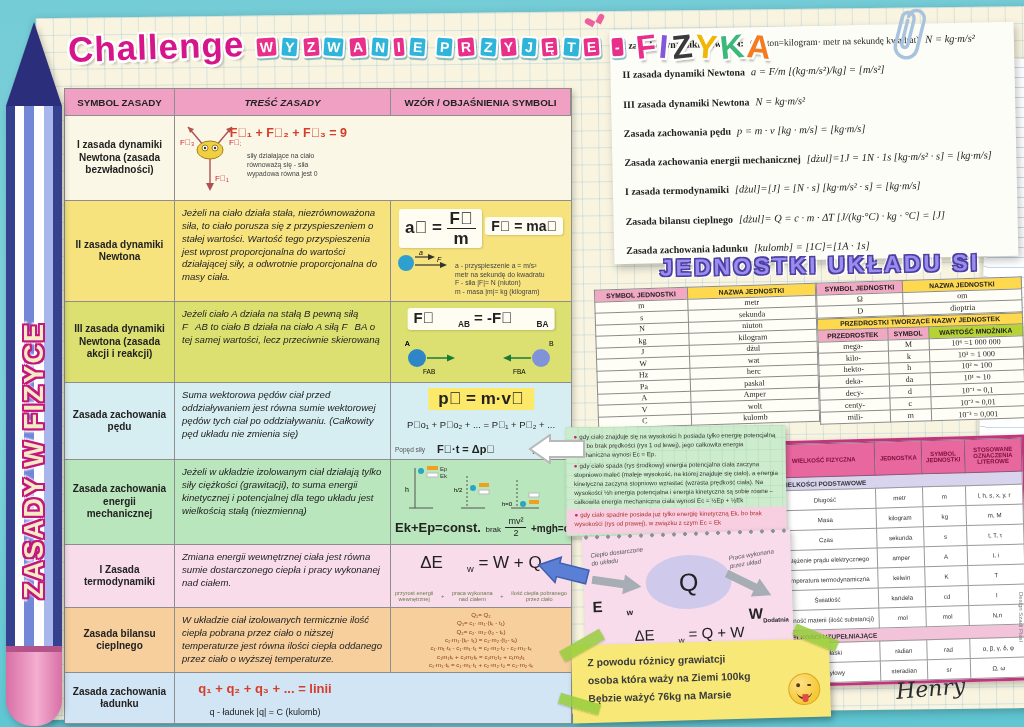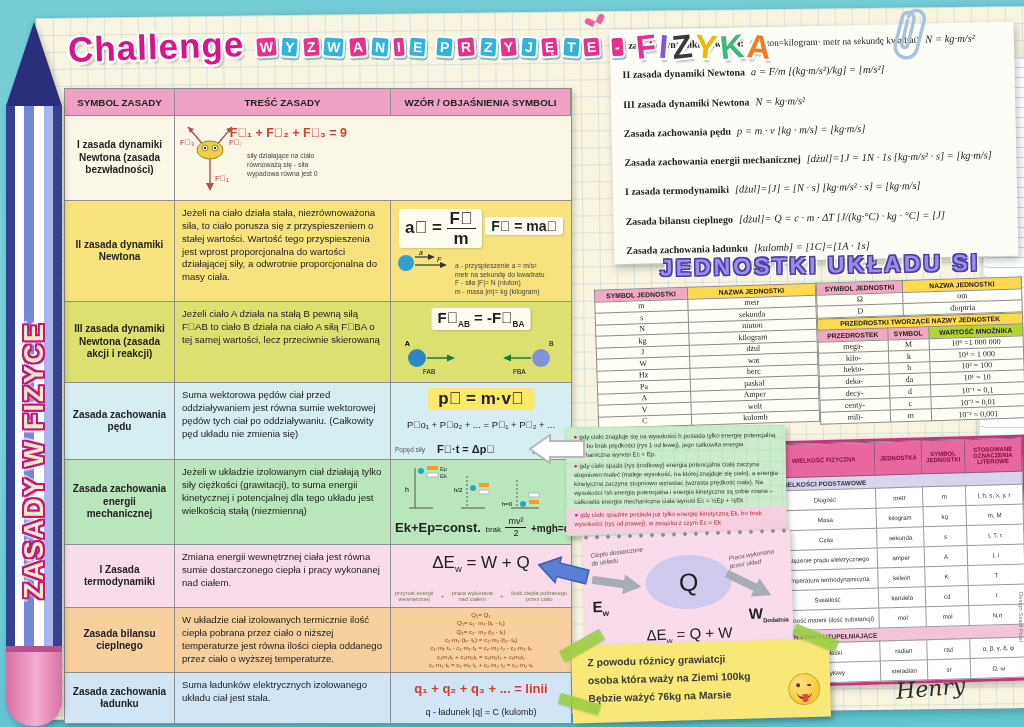--- a/index.html
+++ b/index.html
@@ -73,41 +73,41 @@
   .fizyka .lt:nth-of-type(6){color:#f47b20;}
   .heart{left:588px;top:12px;width:12px;height:11px;transform:rotate(-18deg);z-index:6;}
   .heart:before,.heart:after{content:"";position:absolute;top:0;width:6px;height:10px;border-radius:6px 6px 0 0;background:#ee5f9d;}
   .heart:before{left:0;transform:rotate(-45deg);transform-origin:100% 100%;}
   .heart:after{left:6px;transform:rotate(45deg);transform-origin:0 100%;}
   
   .main-table{left:64px;top:88px;width:506px;z-index:3;border:1px solid #8e8e8e;box-shadow:2px 3px 6px rgba(0,0,0,.2);}
   .mt-header{display:flex;height:26px;background:#f0a0c2;}
   .mt-header .hc{display:flex;align-items:center;justify-content:center;font-weight:bold;font-size:9.8px;border-right:1px solid #8e8e8e;box-sizing:border-box;}
   .mt-row{display:flex;border-top:1px solid #8e8e8e;}
-  .cw1{width:110px;} .cw2{width:216px;} .cw3{width:180px;}
+  .cw1{width:110px;} .cw2{width:216px;font-style:italic;} .cw3{width:180px;}
   .cell-name{display:flex;align-items:center;justify-content:center;text-align:center;
     font-weight:bold;font-size:10px;line-height:1.25;padding:2px 4px;box-sizing:border-box;border-right:1px solid #8e8e8e;}
   .cell-content{font-size:9.6px;line-height:1.34;padding:6px 7px;box-sizing:border-box;border-right:1px solid #8e8e8e;}
   .cell-formula{position:relative;box-sizing:border-box;overflow:hidden;}
   .r0{height:84px;background:#fbf7e6;}
   .r1{height:100px;background:#f6e37e;}
   .r2{height:80px;background:#dce070;}
   .r3{height:76px;background:#d6eef1;}
   .r4{height:84px;background:#b9e6bc;}
   .r5{height:62px;background:#f8dcea;}
   .r6{height:64px;background:#f6cf9d;}
   .r7{height:50px;background:#d2e5f4;}
   .f-red{color:#d43d2a;font-weight:bold;}
   .smallnote{font-size:6.8px;line-height:1.3;color:#444;}
   .prelike{white-space:pre-line;}
   .wbox{background:#fffdf2;border-radius:3px;padding:1px 6px;box-shadow:1px 1px 2px rgba(0,0,0,.15);display:inline-block;}
   .frac{display:inline-flex;flex-direction:column;align-items:center;vertical-align:middle;line-height:1;}
   .frac .num{border-bottom:1.5px solid #222;padding:0 3px 1px;}
   .frac .den{padding-top:1px;}
-  sub.sm{font-size:.55em;}
+  sub.sm{font-size:.55em;margin-left:24px;}
   
   .sheet{left:612px;top:26px;width:404px;height:234px;background:#fdfdf8;transform:rotate(-1.2deg);
     box-shadow:2px 4px 8px rgba(0,0,0,.25);z-index:3;padding:10px 10px 8px 12px;box-sizing:border-box;
     display:flex;flex-direction:column;justify-content:space-between;}
   .fs-line{display:flex;gap:6px;align-items:baseline;white-space:nowrap;font-family:"Liberation Serif",serif;}
   .fs-label{font-weight:bold;font-size:10px;}
   .fs-body{font-size:9.3px;}
   .fs-formula{font-style:italic;font-size:10.5px;}
   .paperclip{left:893px;top:0px;z-index:7;transform:rotate(14deg);}
   
@@ -376,21 +376,20 @@
 Q₂= c₂· m₂·(t₂ - tₖ)
 c₁·m₁·(tₖ- t₁) = c₂·m₂·(t₂- tₖ)
 c₁·m₁·tₖ - c₁·m₁·t₁ = c₂·m₂·t₂ - c₂·m₂·tₖ
 c₁m₁tₖ + c₂m₂tₖ = c₂m₂t₂ + c₁m₁t₁
 c₁·m₁·tₖ = c₁·m₁·t₁ + c₂·m₂·t₂ = c₂·m₂·tₖ</div>
     </div>
   </div>
 
   <div class="mt-row r7">
     <div class="cell-name cw1">Zasada zachowania ładunku</div>
-    <div class="cell-content cw2">Suma ładunków elektrycznych izolowanego układu ciał jest stała.</div>
     <div class="cell-formula cw3">
       <div class="abs f-red" style="left:50%;top:8px;transform:translateX(-50%);font-size:13px;white-space:nowrap">q₁  + q₂  + q₃  + ... = linii</div>
       <div class="abs" style="left:50%;bottom:6px;transform:translateX(-50%);font-size:9px;white-space:nowrap">q - ładunek   |q| = C (kulomb)</div>
     </div>
   </div>
 </div>
 
 <div class="abs sheet">
   <div class="fs-line">
     <span class="fs-label">I zasada dynamiki Newtona:</span>

